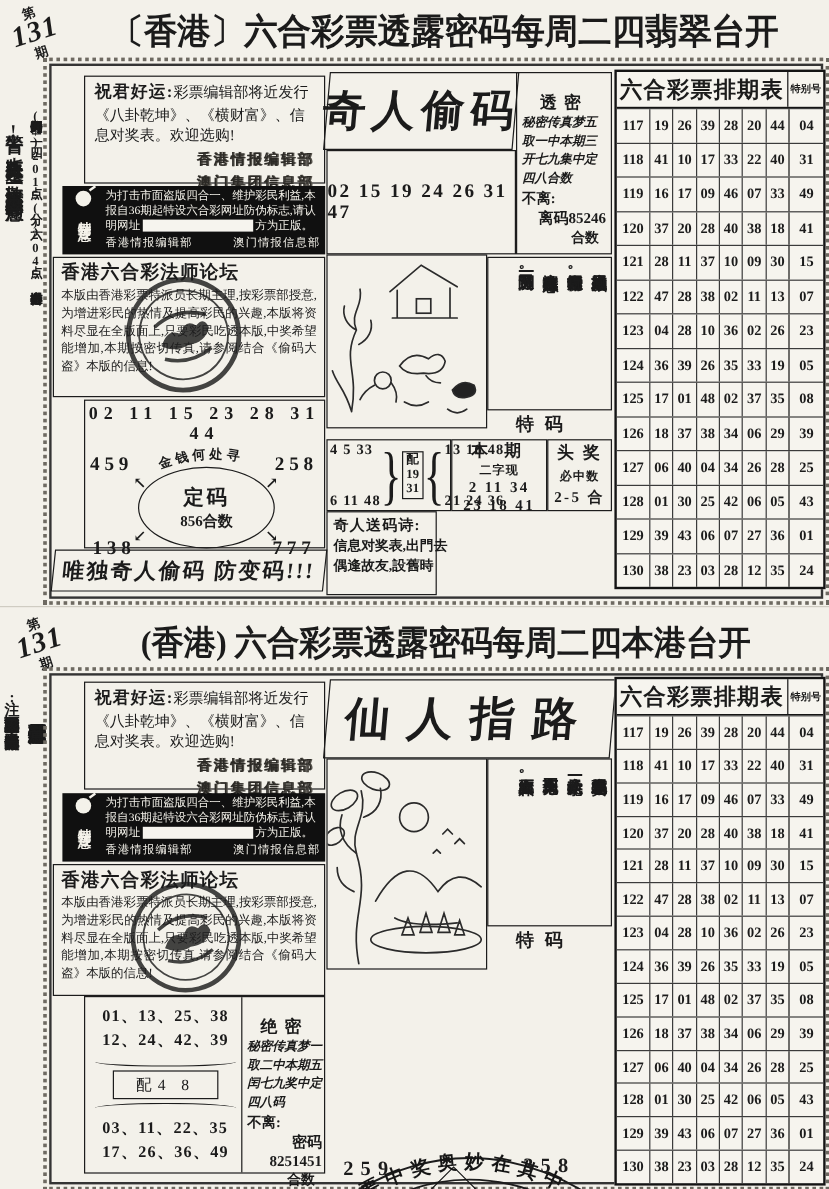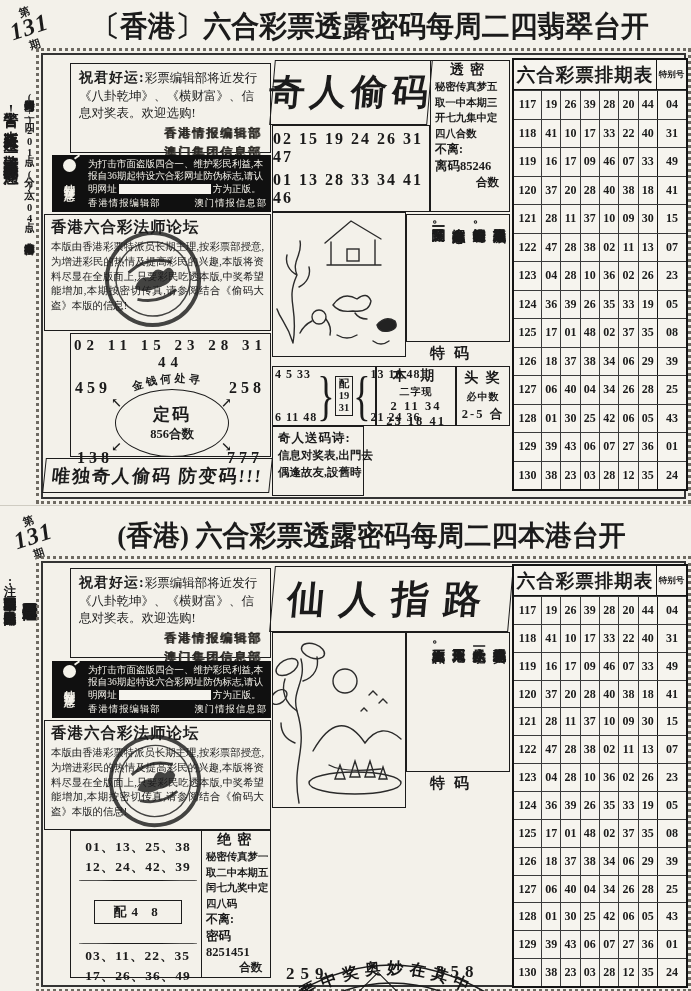--- a/index.html
+++ b/index.html
@@ -53,25 +53,25 @@
   .ellipse .sum{font-size:12.5px;font-weight:bold}
   .corner{position:absolute;font-size:16px;font-weight:900;letter-spacing:4px;white-space:nowrap}
   .arr{position:absolute;font-size:13px;font-weight:bold}
   .curvesvg{position:absolute;left:52px;top:-4px}
   .slogan{display:flex;align-items:center;justify-content:center;font-size:18px;font-weight:900;
           letter-spacing:2px;transform:skewX(-6deg);white-space:nowrap}
   
   .callig{display:flex;align-items:center;justify-content:center;font-weight:900;transform:skewX(-5deg);white-space:nowrap}
   .q-rows{display:flex;flex-direction:column;justify-content:space-evenly;align-items:center;font-size:16px;font-weight:900;letter-spacing:2px}
   
-  .toumi{padding:0 4px;font-weight:bold}
+  .toumi{padding:16px 4px;font-weight:bold}
   .toumi .t{font-size:14px;font-weight:900;letter-spacing:6px;text-align:center}
-  .toumi .ln{font-size:10.4px;line-height:1.5;white-space:nowrap}
+  .toumi .ln{font-size:10.4px;line-height:1.5;font-style:italic;white-space:nowrap}
   .toumi .buli{font-size:12px;font-weight:900;font-style:normal}
-  .toumi .code{font-size:12.5px;font-weight:900;text-align:left}
+  .toumi .code{font-size:12.5px;font-weight:900;text-align:right}
   .toumi .tail{font-size:11.5px;text-align:right;padding-right:6px}
   .poem{font-size:13px;font-weight:900;line-height:1.18}
   .poem div{margin-left:5px}
   .teco{font-size:15px;font-weight:900;letter-spacing:9px;}
   
   .pei-group{display:flex;align-items:center;justify-content:space-between;padding:2px}
   .stack{display:flex;flex-direction:column;justify-content:space-between;height:58px;font-size:12px;font-weight:900;white-space:nowrap;letter-spacing:1px}
   .brace{font-size:36px;transform:scaleY(1.5);font-weight:normal}
   .peibox{border:1.2px solid #1c1c1c;font-size:10.5px;font-weight:900;text-align:center;padding:1px 3px;line-height:1.15}
   .centerbox{display:flex;flex-direction:column;align-items:center;justify-content:space-evenly;font-weight:900}
@@ -89,21 +89,21 @@
   .sched-row{display:grid;grid-template-columns:27px repeat(6,1fr) 29px;flex:1;border-top:1px solid #3b3b3b}
   .sched-cell{border-left:1px solid #3b3b3b;display:flex;align-items:center;justify-content:center;font-size:12px;font-weight:bold}
   .sched-cell.first{border-left:none}
   .sched-cell.spec{border-left:1.6px solid #141414}
   
   .numsbox{display:flex}
   .numarea{flex:1;padding:6px 4px 4px 8px;display:flex;flex-direction:column;align-items:center}
   .numarea .nrow{font-size:13.5px;font-weight:900;letter-spacing:1px;line-height:1.5;white-space:nowrap;align-self:flex-start}
   .smile{width:118px;height:9px;border-bottom:1.6px solid #1c1c1c;border-radius:0 0 50% 50%;margin:2px 0}
   .frown{width:118px;height:9px;border-top:1.6px solid #1c1c1c;border-radius:50% 50% 0 0;margin:2px 0}
-  .peiline{border:1.3px solid #1c1c1c;font-size:13px;font-weight:700;letter-spacing:5px;padding:2px 18px;margin:17px 0}
+  .peiline{border:1.3px solid #1c1c1c;font-size:13px;font-weight:400;letter-spacing:5px;padding:2px 18px;margin:1px 0}
   .juemi{width:74px;border-left:1.5px solid #1c1c1c}
   
   .ovalsec{position:relative}
   .diamond{position:absolute;left:62px;top:72px;width:88px;height:88px;border:1.8px solid #141414;transform:rotate(45deg);
            display:flex;align-items:center;justify-content:center}
   .ov-corner{position:absolute;font-size:17px;font-weight:900;letter-spacing:6px;white-space:nowrap}
   svg text{font-family:"Liberation Serif","DejaVu Serif",serif}
 </style>
 </head>
 <body>
@@ -178,21 +178,20 @@
       <span class="arr" style="left:40px;top:66px">↙</span>
       <span class="arr" style="left:150px;top:66px">↘</span>
     </div>
   </div>
 
   <div class="box slogan" style="left:44px;top:458px;width:227px;height:35px">唯独奇人偷码 防变码!!!</div>
 
   <div class="box callig" style="left:272px;top:60px;width:158px;height:65px;font-size:36px;letter-spacing:5px">奇人偷码</div>
   <div class="box q-rows" style="left:272px;top:125px;width:158px;height:87px">
       <div>02 15 19 24 26 31 47</div>
-      <div>01 13 28 33 34 41 46</div>
     </div>
 
   <div class="box" style="left:272px;top:212px;width:134px;height:145px">
     <svg width="131" height="142" viewBox="0 0 131 142">
       <g fill="none" stroke="#2b2b2b" stroke-width="1.4" stroke-linecap="round">
         <path d="M52,30 L78,8 L108,26"></path>
         <path d="M58,29 V52 M102,27 V52 M54,52 H108"></path>
         <rect x="74" y="36" width="12" height="12"></rect>
         <path d="M20,130 C26,95 12,88 24,62 C18,48 30,42 27,28 M20,130 C14,110 8,108 4,96 M24,62 C16,58 12,50 14,42 M26,74 C34,70 38,62 36,54"></path>
         <path d="M60,92 q10,-14 24,-6 q10,-8 14,2 q-2,12 -18,10 q-14,2 -20,-6 z"></path>

